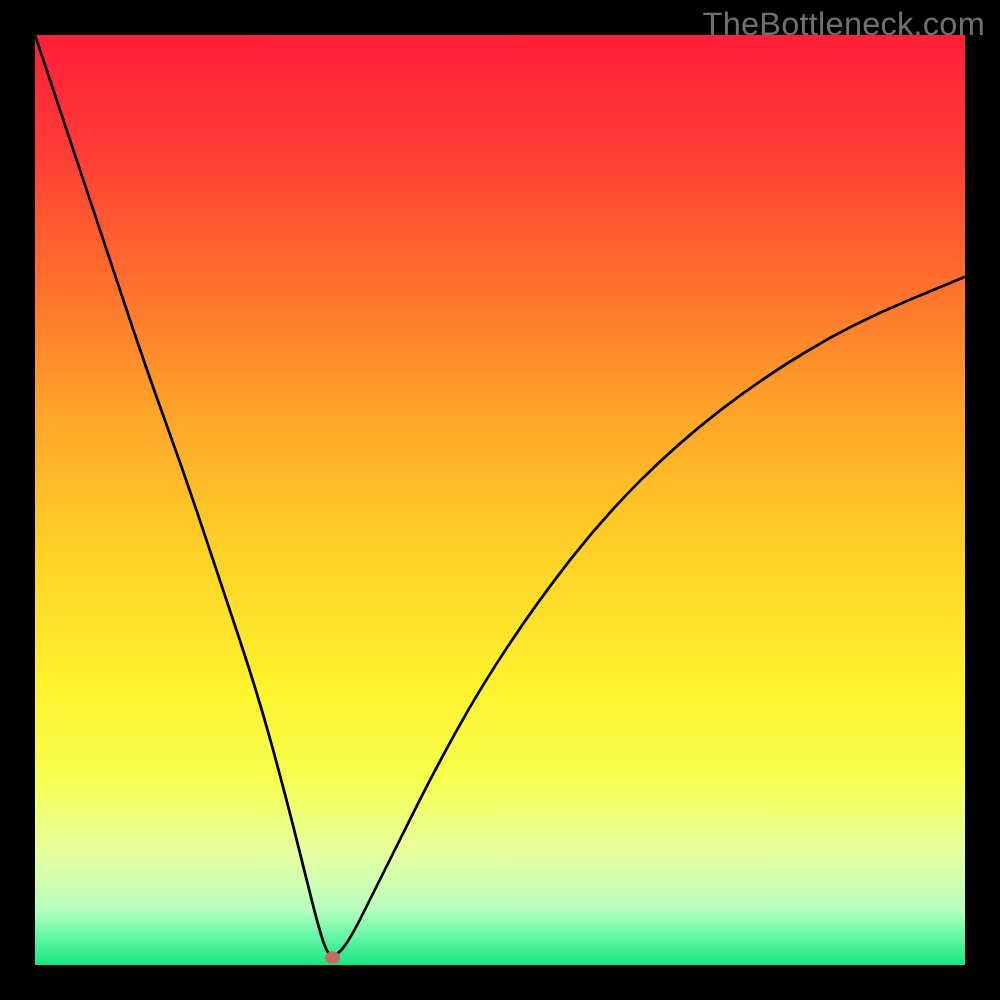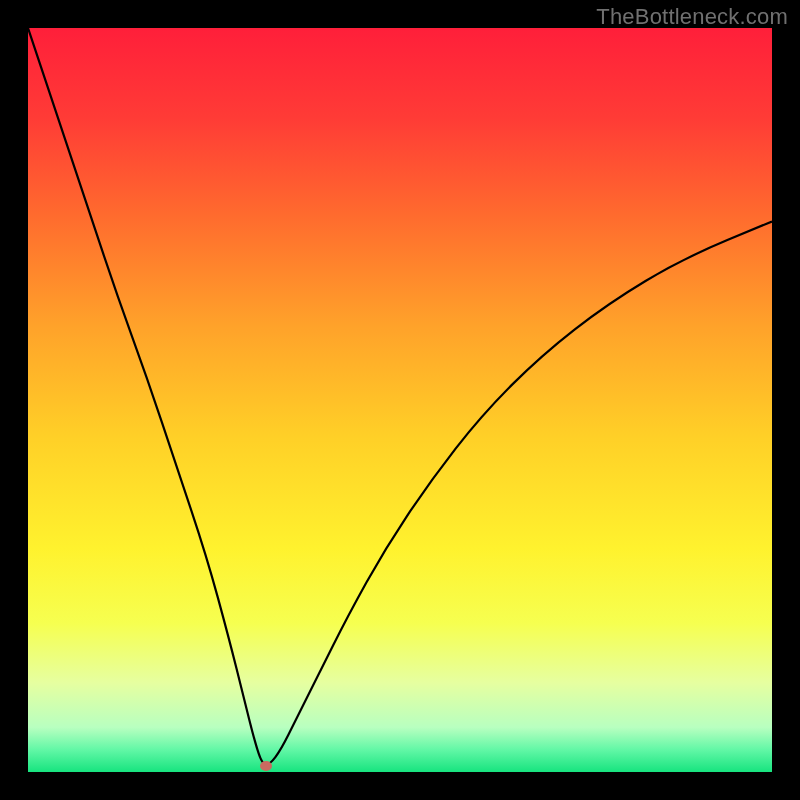--- a/index.html
+++ b/index.html
@@ -41,21 +41,21 @@
     height: 10px;
     border-radius: 50% / 50%;
     transform: translate(-50%, -50%);
     background: #c96a60;
   }
   .watermark {
     position: absolute;
     top: 4px;
     right: 12px;
     color: #707070;
-    font-size: 22px;
+    font-size: 26px;
     letter-spacing: 0.2px;
     user-select: none;
   }
 </style>
 </head>
 <body>
 
 <div class="frame">
 
   <div class="watermark">TheBottleneck.com</div>

